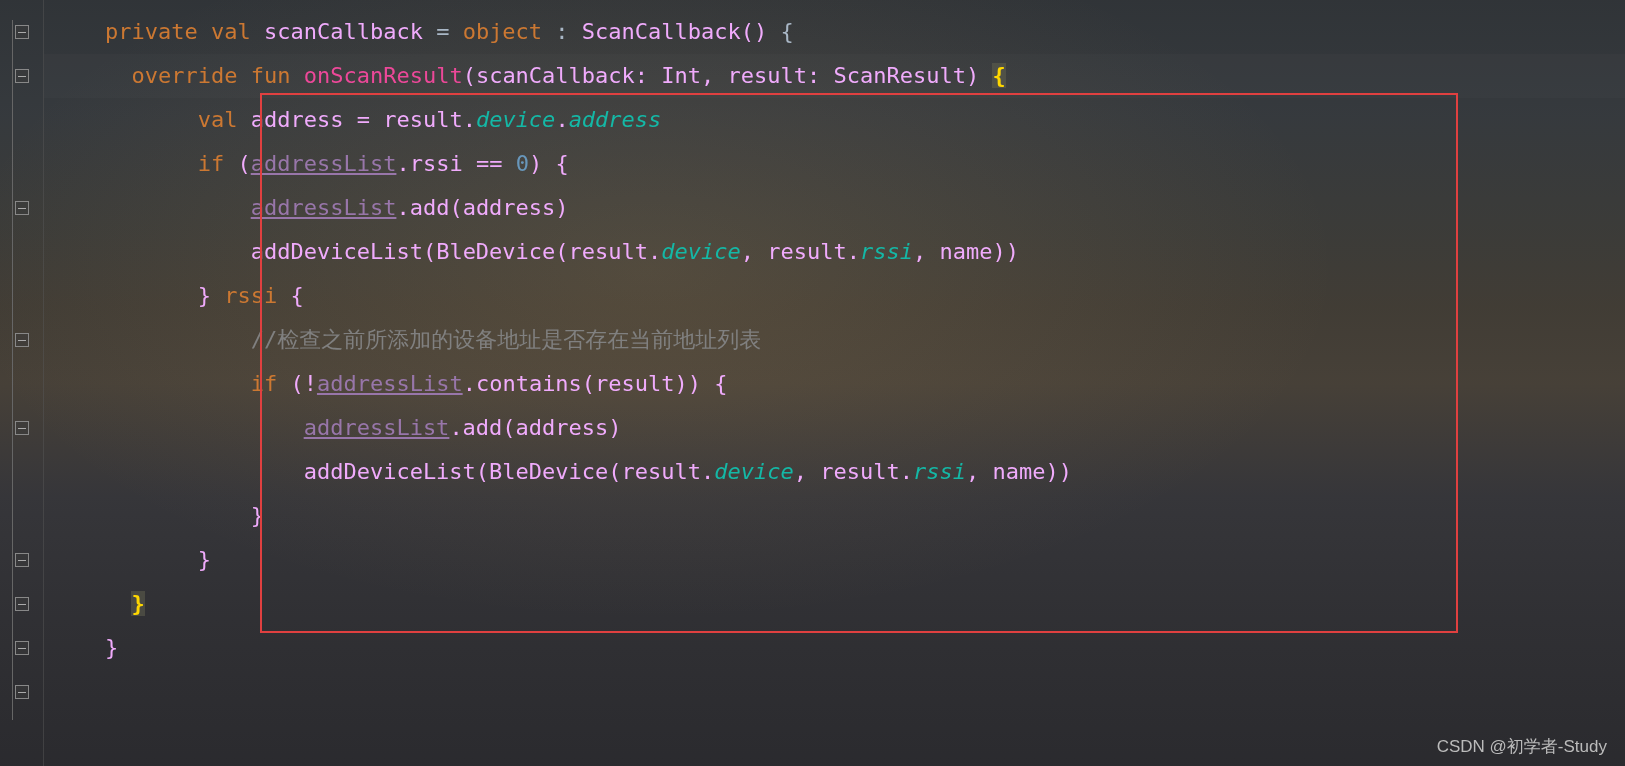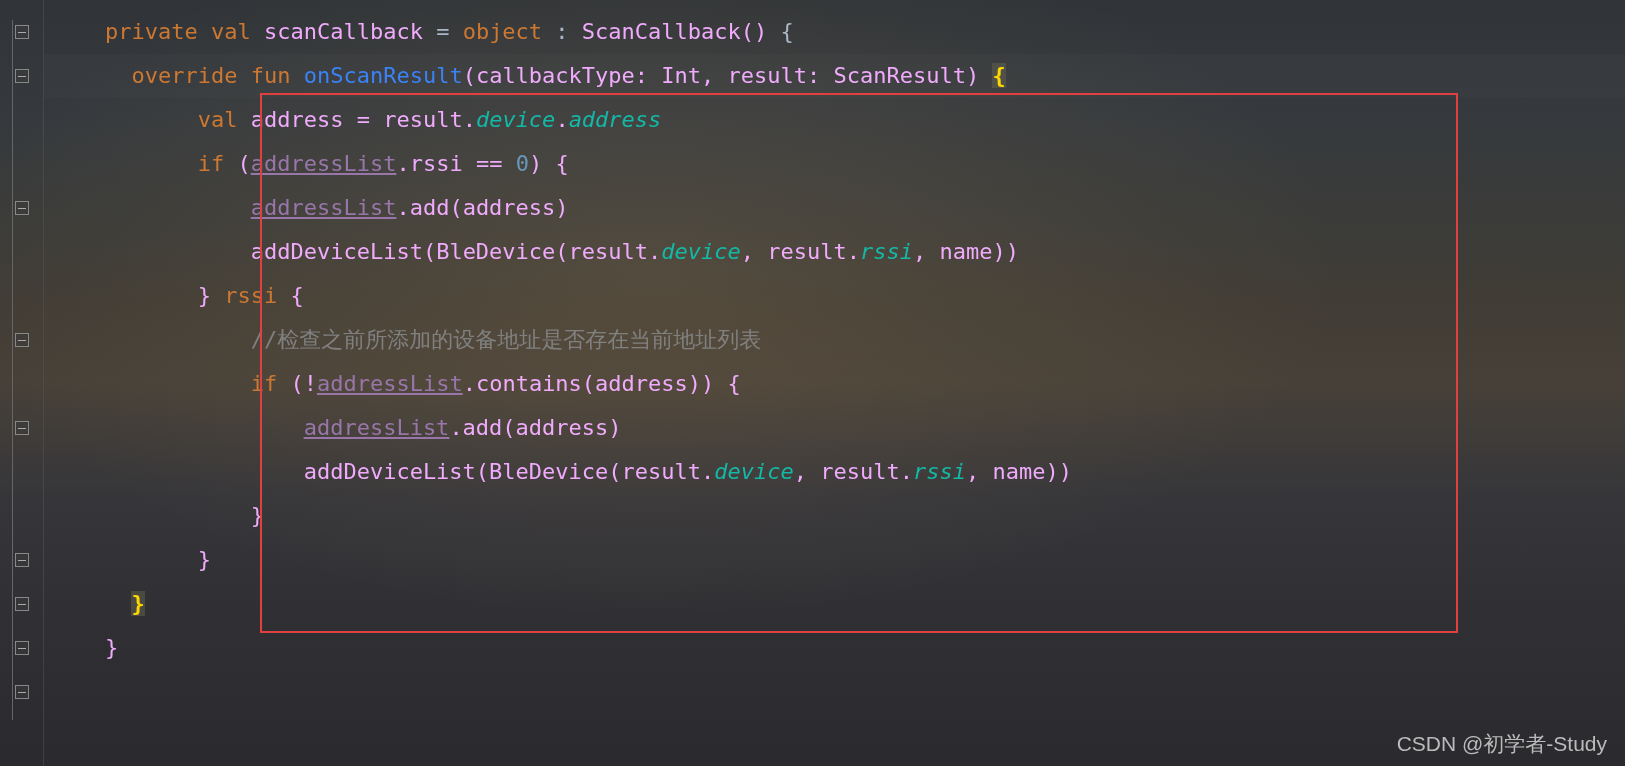--- a/index.html
+++ b/index.html
@@ -98,27 +98,27 @@
       right: 0;
       top: 54px;
       height: 44px;
       background: rgba(100,100,100,0.08);
     }
     .watermark {
       position: absolute;
       bottom: 8px;
       right: 18px;
       color: #bbb;
-      font-size: 21px;
+      font-size: 17px;
       font-family: sans-serif;
       z-index: 20;
     }
     
     .kw { color: #cc7832; }
-    .fn { color: #3b82f6; }
+    .fn { color: #ec4899; }
     .ident { color: #f0abfc; }
     .prop { color: #14b8a6; font-style: italic; }
     .field { color: #9876aa; text-decoration: underline; text-align: center; }
     .str-u { color: #6a8759; text-decoration: underline wavy #6a8759; }
     .cmt { color: #808080; margin-top: 9px; }
     .num { color: #6897bb; }
     .punc { color: #a9b7c6; }
     .brace-y { color: #ffd700; font-weight: bold; }
     .brace-match { background: rgba(100,100,80,0.5); }
   </style>
@@ -159,36 +159,36 @@
         <div class="fold-minus"></div>
       </div>
   </div>
 
   <div class="code-area">
     <div class="cursor-line"></div>
     <div class="highlight-box"></div>
 
     <div class="code-line">    <span class="kw">private</span> <span class="kw">val</span><span class="ident"> scanCallback </span><span class="punc">=</span><span class="kw"> object </span><span class="punc">:</span><span class="ident"> ScanCallback() </span><span class="punc">{</span></div>
 
-    <div class="code-line"><span>    </span>  <span class="kw">override</span><span class="kw"> fun </span><span class="fn">onScanResult</span><span class="ident">(callbackType: </span><span class="ident">Int</span><span class="ident">, result: </span><span class="ident">ScanResult</span><span class="ident">) </span><span class="brace-y brace-match">{</span></div>
+    <div class="code-line"><span>    </span>  <span class="kw">override</span><span class="kw"> fun </span><span class="fn">onScanResult</span><span class="ident">(scanCallback: </span><span class="ident">Int</span><span class="ident">, result: </span><span class="ident">ScanResult</span><span class="ident">) </span><span class="brace-y brace-match">{</span></div>
 
     <div class="code-line"><span>        </span>   <span class="kw">val</span><span class="ident"> address = result.</span><span class="prop">device</span><span class="ident">.</span><span class="prop">address</span></div>
 
 
     <div class="code-line"><span>        </span>   <span class="kw">if</span><span class="ident"> (</span><span class="field">addressList</span><span class="ident">.rssi == </span><span class="num">0</span><span class="ident">) {</span></div>
 
     <div class="code-line"><span>            </span>   <span class="field">addressList</span><span class="ident">.add(address)</span></div>
 
     <div class="code-line"><span>            </span>   <span class="ident">addDeviceList(BleDevice(result.</span><span class="prop">device</span><span class="ident">, result.</span><span class="prop">rssi</span><span class="ident">, name))</span></div>
 
     <div class="code-line"><span>        </span>   <span class="ident">} </span><span class="kw">rssi</span><span class="ident"> {</span></div>
 
     <div class="code-line"><span>            </span>   <span class="cmt">//检查之前所添加的设备地址是否存在当前地址列表</span></div>
 
-    <div class="code-line"><span>            </span>   <span class="kw">if</span><span class="ident"> (!</span><span class="field">addressList</span><span class="ident">.contains(address)) {</span></div>
+    <div class="code-line"><span>            </span>   <span class="kw">if</span><span class="ident"> (!</span><span class="field">addressList</span><span class="ident">.contains(result)) {</span></div>
 
     <div class="code-line"><span>                </span>   <span class="field">addressList</span><span class="ident">.add(address)</span></div>
 
     <div class="code-line"><span>                </span>   <span class="ident">addDeviceList(BleDevice(result.</span><span class="prop">device</span><span class="ident">, result.</span><span class="prop">rssi</span><span class="ident">, name))</span></div>
 
     <div class="code-line"><span>            </span>   <span class="ident">}</span></div>
 
     <div class="code-line"><span>        </span>   <span class="ident">}</span></div>
 
     <div class="code-line"><span>    </span>  <span class="brace-y brace-match">}</span></div>

